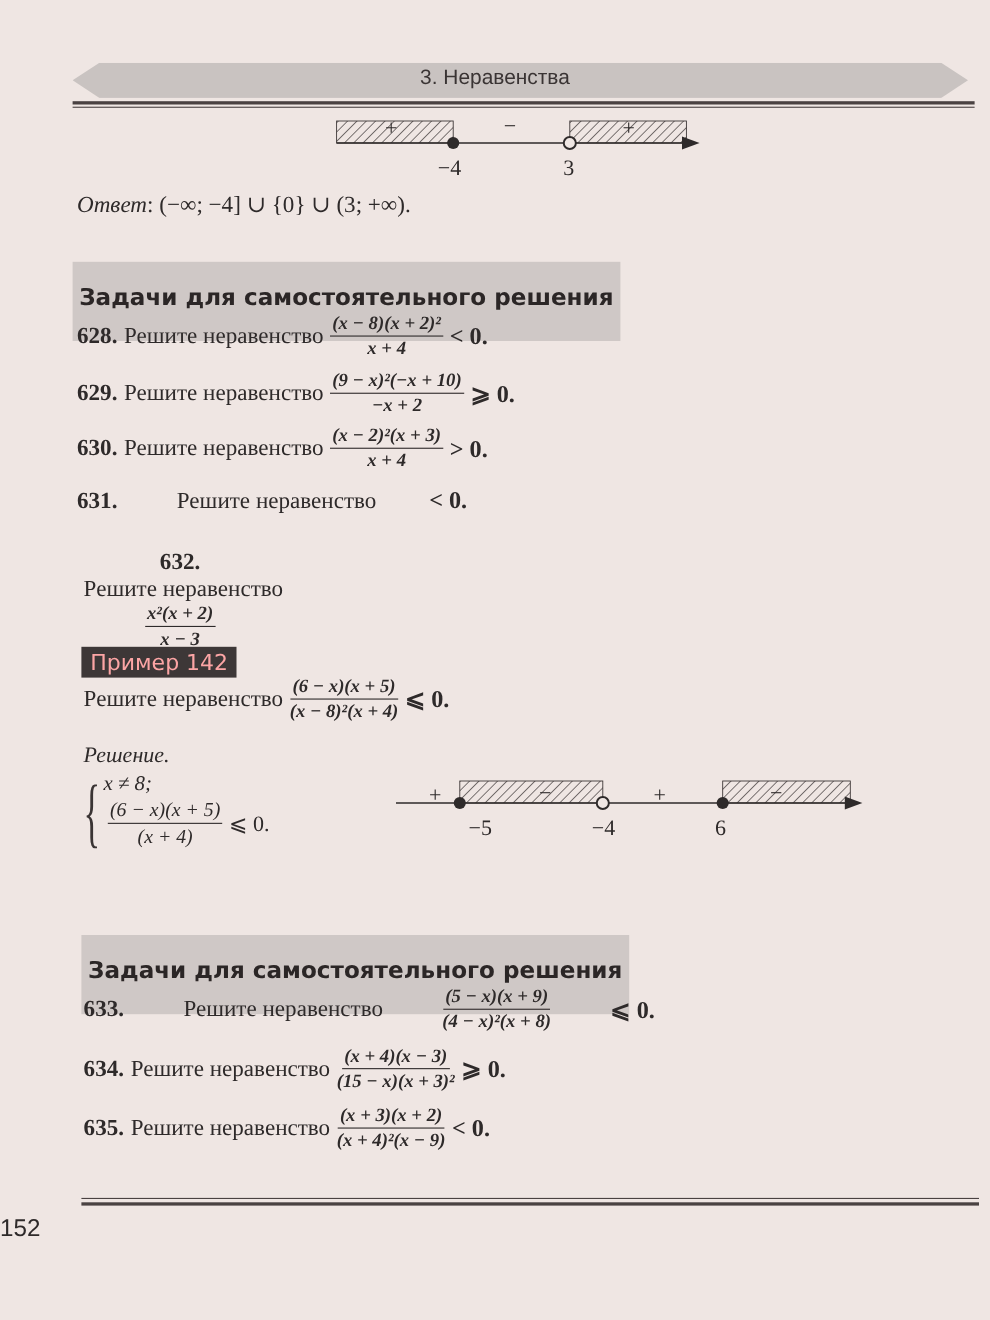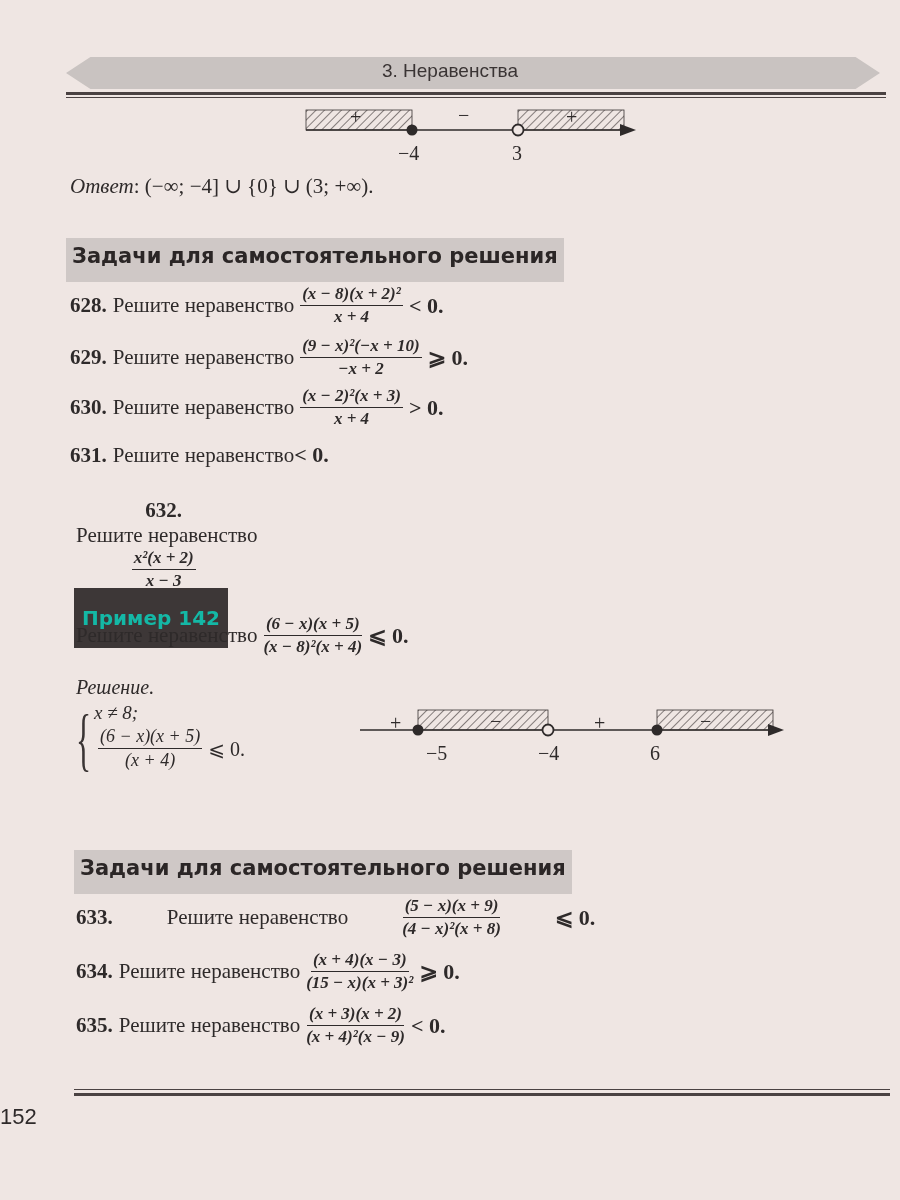--- a/index.html
+++ b/index.html
@@ -23,35 +23,35 @@
   }
   .rule-thick { position:absolute; left:66px; width:820px; height:3px; background:#4a4242; }
   .rule-thin { position:absolute; left:66px; width:820px; height:1px; background:#4a4242; }
   .abs { position:absolute; white-space:nowrap; }
   .answer { font-size:21px; }
   .answer i { font-style:italic; }
   .section-head {
     position:absolute; left:66px; height:40px;
     background:#cfc8c6;
     font-family:"DejaVu Sans", "Liberation Sans", sans-serif;
-    font-weight:bold; font-size:21px; line-height:32px; padding:2px 6px;
+    font-weight:bold; font-size:21px; line-height:32px; padding:16px 6px;
     color:#2b2626;
   }
   .task { position:absolute; left:70px; font-size:21px; display:flex; align-items:center; white-space:nowrap; }
   .task .num { font-weight:bold; }
   .task .txt { margin-left:6px; }
   .frac { display:inline-flex; flex-direction:column; align-items:center; margin:0 6px; font-style:italic; font-size:17px; font-weight:bold; }
   .frac .n { padding:0 2px 1px; border-bottom:1.5px solid #2e2a2a; }
   .frac .d { padding-top:1px; }
   .rel { font-size:22px; font-weight:bold; }
   .example-label {
     position:absolute; left:74px; top:588px; height:28px;
-    background:#3d3737; color:#14b8a6;
+    background:#3d3737; color:#fca5a5;
     font-family:"DejaVu Sans", "Liberation Sans", sans-serif;
-    font-weight:bold; font-size:20px; line-height:28px; padding:16px 8px;
+    font-weight:normal; font-size:20px; line-height:28px; padding:0 8px;
   }
   .solution-label { position:absolute; left:76px; top:676px; font-style:italic; font-size:20px; }
   .system { position:absolute; left:76px; top:700px; font-size:19px; }
   .brace { position:absolute; left:0; top:0; font-size:70px; line-height:80px; font-weight:lighter; color:#3a3434; transform:scaleX(0.45); transform-origin:left; }
   .page-num { position:absolute; left:0; top:1104px; width:900px; text-align:left; font-family:"Liberation Sans", "DejaVu Sans", sans-serif; font-size:22px; }
   .axis-label { position:absolute; font-size:20px; }
 </style>
 </head>
 <body>
 
@@ -107,21 +107,21 @@
   </div>
   <div class="task" style="top:386px;">
     <span class="num">630.</span>
     <span class="txt">Решите неравенство</span>
     <span class="frac">
         <span class="n">(x − 2)²(x + 3)</span>
         <span class="d">x + 4</span>
       </span>
     <span class="rel">&gt; 0.</span>
   </div>
-  <div class="task" style="top:442px;">
+  <div class="task" style="top:442px;gap:48px;">
     <span class="num">631.</span>
     <span class="txt">Решите неравенство</span>
     <span class="rel">&lt; 0.</span>
   </div>
   <div class="task" style="top:498px;flex-direction:column;">
     <span class="num">632.</span>
     <span class="txt">Решите неравенство</span>
     <span class="frac">
         <span class="n">x²(x + 2)</span>
         <span class="d">x − 3</span>

